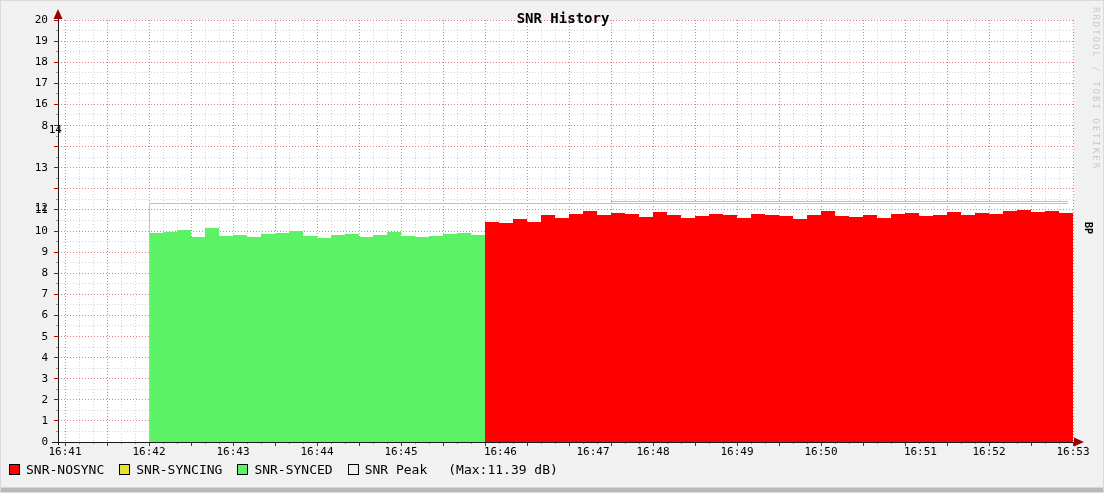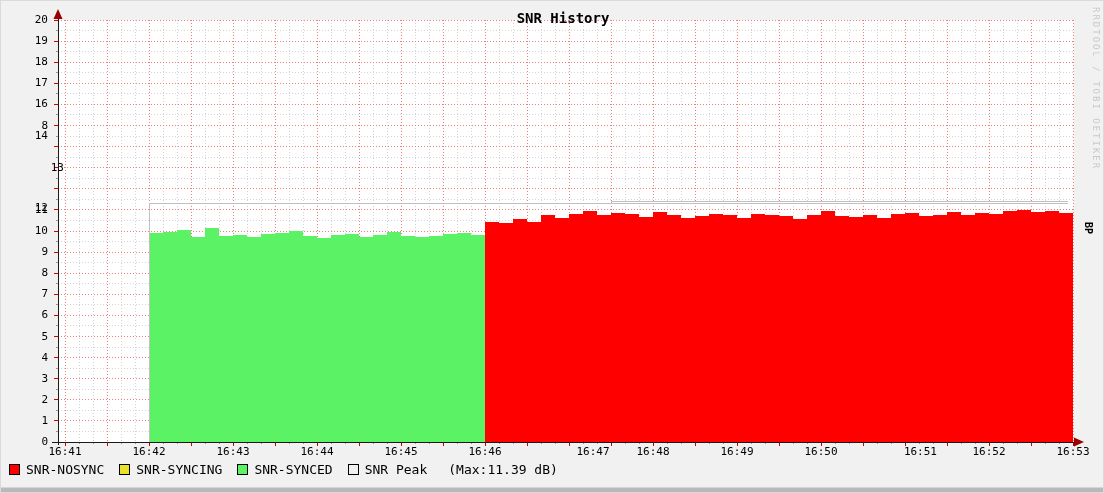--- a/index.html
+++ b/index.html
@@ -292,36 +292,36 @@
       <span class="ytick" style="top: 371.7px;">3</span>
       <span class="ytick" style="top: 350.6px;">4</span>
       <span class="ytick" style="top: 329.5px;">5</span>
       <span class="ytick" style="top: 308.4px;">6</span>
       <span class="ytick" style="top: 287.3px;">7</span>
       <span class="ytick" style="top: 266.2px;">8</span>
       <span class="ytick" style="top: 245.1px;">9</span>
       <span class="ytick" style="top: 224px;">10</span>
       <span class="ytick" style="top: 202.9px;">11</span>
       <span class="ytick" style="top: 181.8px; margin-top: 19px;">12</span>
-      <span class="ytick" style="top: 160.7px; margin-left: 16px;">13</span>
-      <span class="ytick" style="top: 129px;">14</span>
+      <span class="ytick" style="top: 160.7px;">13</span>
+      <span class="ytick" style="top: 123px; padding-left: 14px;">14</span>
       <span class="ytick" style="top: 118.5px;">8</span>
       <span class="ytick" style="top: 97.4px;">16</span>
       <span class="ytick" style="top: 76.3px;">17</span>
       <span class="ytick" style="top: 55.2px;">18</span>
       <span class="ytick" style="top: 34.1px;">19</span>
       <span class="ytick" style="top: 13px;">20</span>
     </div>
   <div id="xlabels">
       <span class="xtick" style="left: 32px;">16:41</span>
       <span class="xtick" style="left: 116px;">16:42</span>
       <span class="xtick" style="left: 200px;">16:43</span>
       <span class="xtick" style="left: 284px;">16:44</span>
       <span class="xtick" style="left: 368px;">16:45</span>
-      <span class="xtick" style="left: 452px;">16:46</span>
+      <span class="xtick" style="left: 452px; text-align: right;">16:46</span>
       <span class="xtick" style="left: 560px;">16:47</span>
       <span class="xtick" style="left: 620px;">16:48</span>
       <span class="xtick" style="left: 704px;">16:49</span>
       <span class="xtick" style="left: 788px;">16:50</span>
       <span class="xtick" style="left: 872px; text-align: right;">16:51</span>
       <span class="xtick" style="left: 956px;">16:52</span>
       <span class="xtick" style="left: 1040px;">16:53</span>
     </div>
 
   <div class="legend" id="legend">

